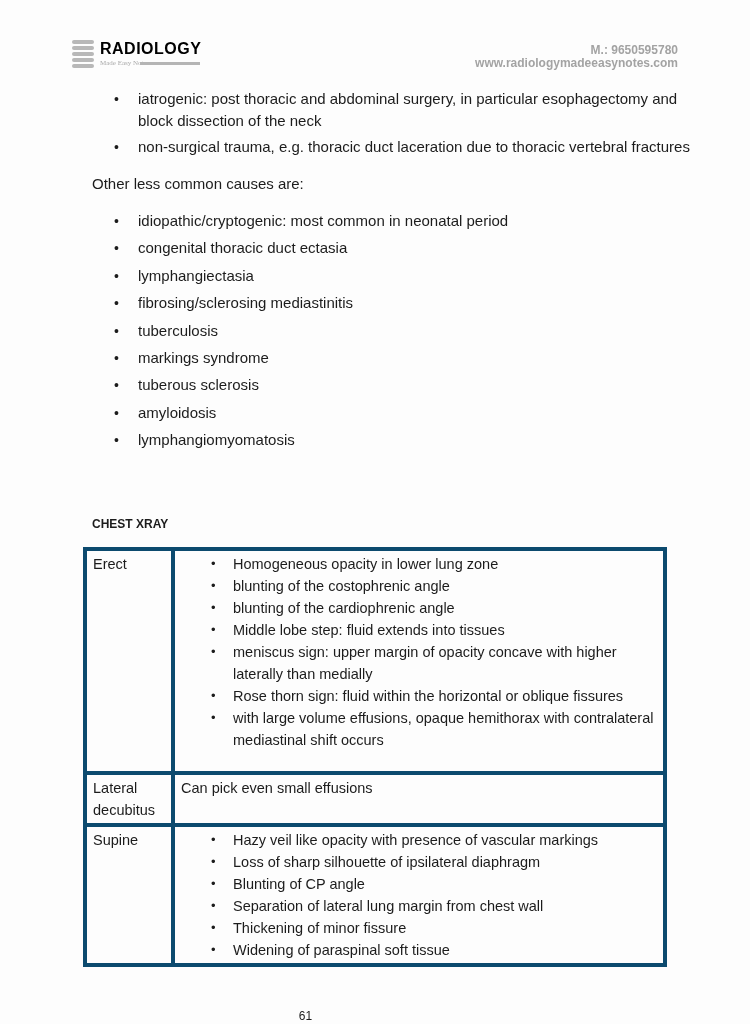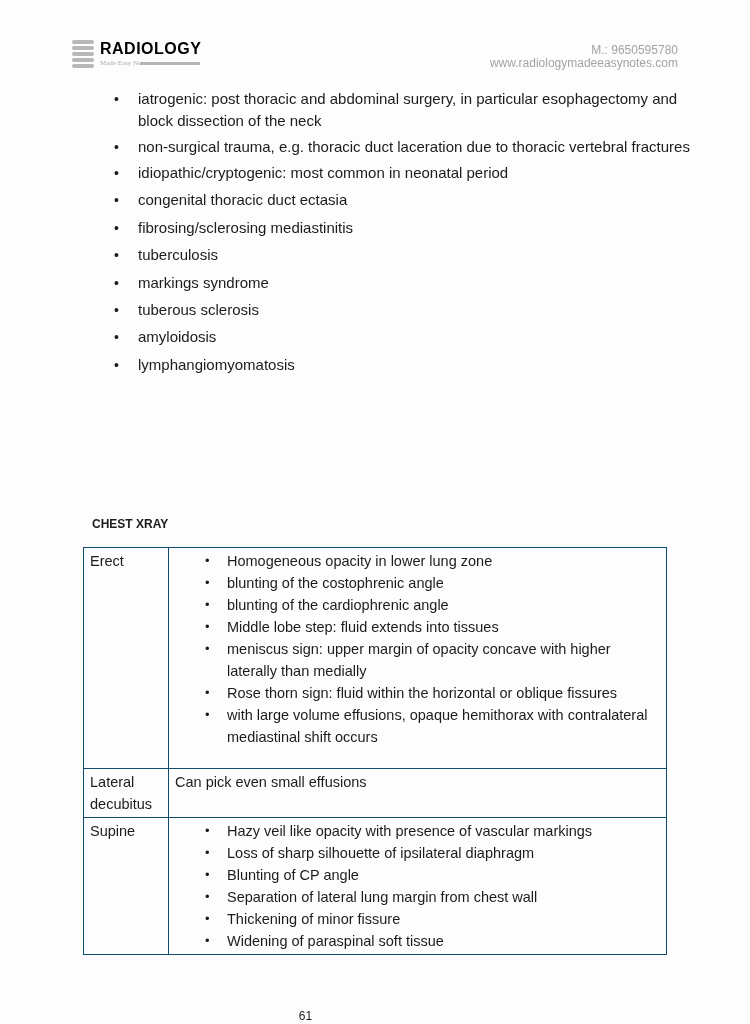--- a/index.html
+++ b/index.html
@@ -6,31 +6,31 @@
     body {
       width: 750px; height: 1024px; background: #fdfdfd; position: relative; overflow: hidden;
       font-family: "Liberation Sans", sans-serif; color: #1c1c1c;
     }
     .header-logo { position: absolute; left: 72px; top: 40px; width: 150px; height: 32px; }
     .logo-stack { position: absolute; left: 0; top: 0; width: 22px; height: 30px; }
     .logo-stack span { display: block; height: 4px; margin-bottom: 2px; background: #b8b8b8; border-radius: 2px; }
     .logo-title { position: absolute; left: 28px; top: 0px; font-size: 16px; font-weight: bold; color: #000000; letter-spacing: 0.5px; }
     .logo-sub { position: absolute; left: 28px; top: 19px; font-size: 7px; color: #aaa; font-family: "Liberation Serif", serif; }
     .logo-bar { position: absolute; left: 68px; top: 22px; width: 60px; height: 3px; background: #b5b5b5; }
-    .header-contact { position: absolute; right: 72px; top: 44px; text-align: right; font-size: 12px; color: #a3a3a3; font-weight: normal; line-height: 13px; }
+    .header-contact { position: absolute; right: 72px; top: 44px; text-align: right; font-size: 12px; color: #a3a3a3; font-weight: bold; line-height: 13px; }
     .content { position: absolute; left: 92px; top: 88px; width: 600px; font-size: 15px; line-height: 22px; }
     ul.bullets { list-style: none; margin: 0; padding: 0 0 0 22px; }
     ul.bullets li { position: relative; padding-left: 24px; }
     ul.bullets li::before { content: "\2022"; position: absolute; left: 0; top: 0; font-size: 14px; }
     .top-list li { margin-bottom: 4px; }
     .other-list li { margin-bottom: 5.4px; }
     .para { margin: 15px 0 15px 0; }
     .section-title { position: absolute; left: 92px; top: 517px; font-size: 12px; font-weight: bold; }
     table.xray { position: absolute; left: 83px; top: 547px; width: 584px; border-collapse: collapse; font-size: 14.5px; line-height: 22px; }
-    table.xray td { border: 1px solid #0c4a6e; vertical-align: top; padding: 2px 6px; }
+    table.xray td { border: 4px solid #0c4a6e; vertical-align: top; padding: 2px 6px; }
     td.label { width: 72px; }
     td.body ul { list-style: none; margin: 0; padding: 0 0 0 24px; }
     td.body ul li { position: relative; padding-left: 28px; }
     td.body ul li::before { content: "\2022"; position: absolute; left: 6px; top: 0; font-size: 13px; }
     td.body.erect { padding-bottom: 20px; }
     .page-number { position: absolute; left: 0; width: 611px; top: 1009px; text-align: center; font-size: 12px; }
   </style>
 </head>
 <body>
 
@@ -49,23 +49,25 @@
 <div class="header-contact">
   <div>M.: 9650595780</div>
   <div>www.radiologymadeeasynotes.com</div>
 </div>
 
 <div class="content">
   <ul class="bullets top-list">
     <li>iatrogenic: post thoracic and abdominal surgery, in particular esophagectomy and block dissection of the neck</li>
     <li>non-surgical trauma, e.g. thoracic duct laceration due to thoracic vertebral fractures</li>
   </ul>
+  <p class="para">Other less common causes are:</p>
   <ul class="bullets other-list">
     <li>idiopathic/cryptogenic: most common in neonatal period</li>
     <li>congenital thoracic duct ectasia</li>
+    <li>lymphangiectasia</li>
     <li>fibrosing/sclerosing mediastinitis</li>
     <li>tuberculosis</li>
     <li>markings syndrome</li>
     <li>tuberous sclerosis</li>
     <li>amyloidosis</li>
     <li>lymphangiomyomatosis</li>
   </ul>
 </div>
 
 <div class="section-title">CHEST XRAY</div>

